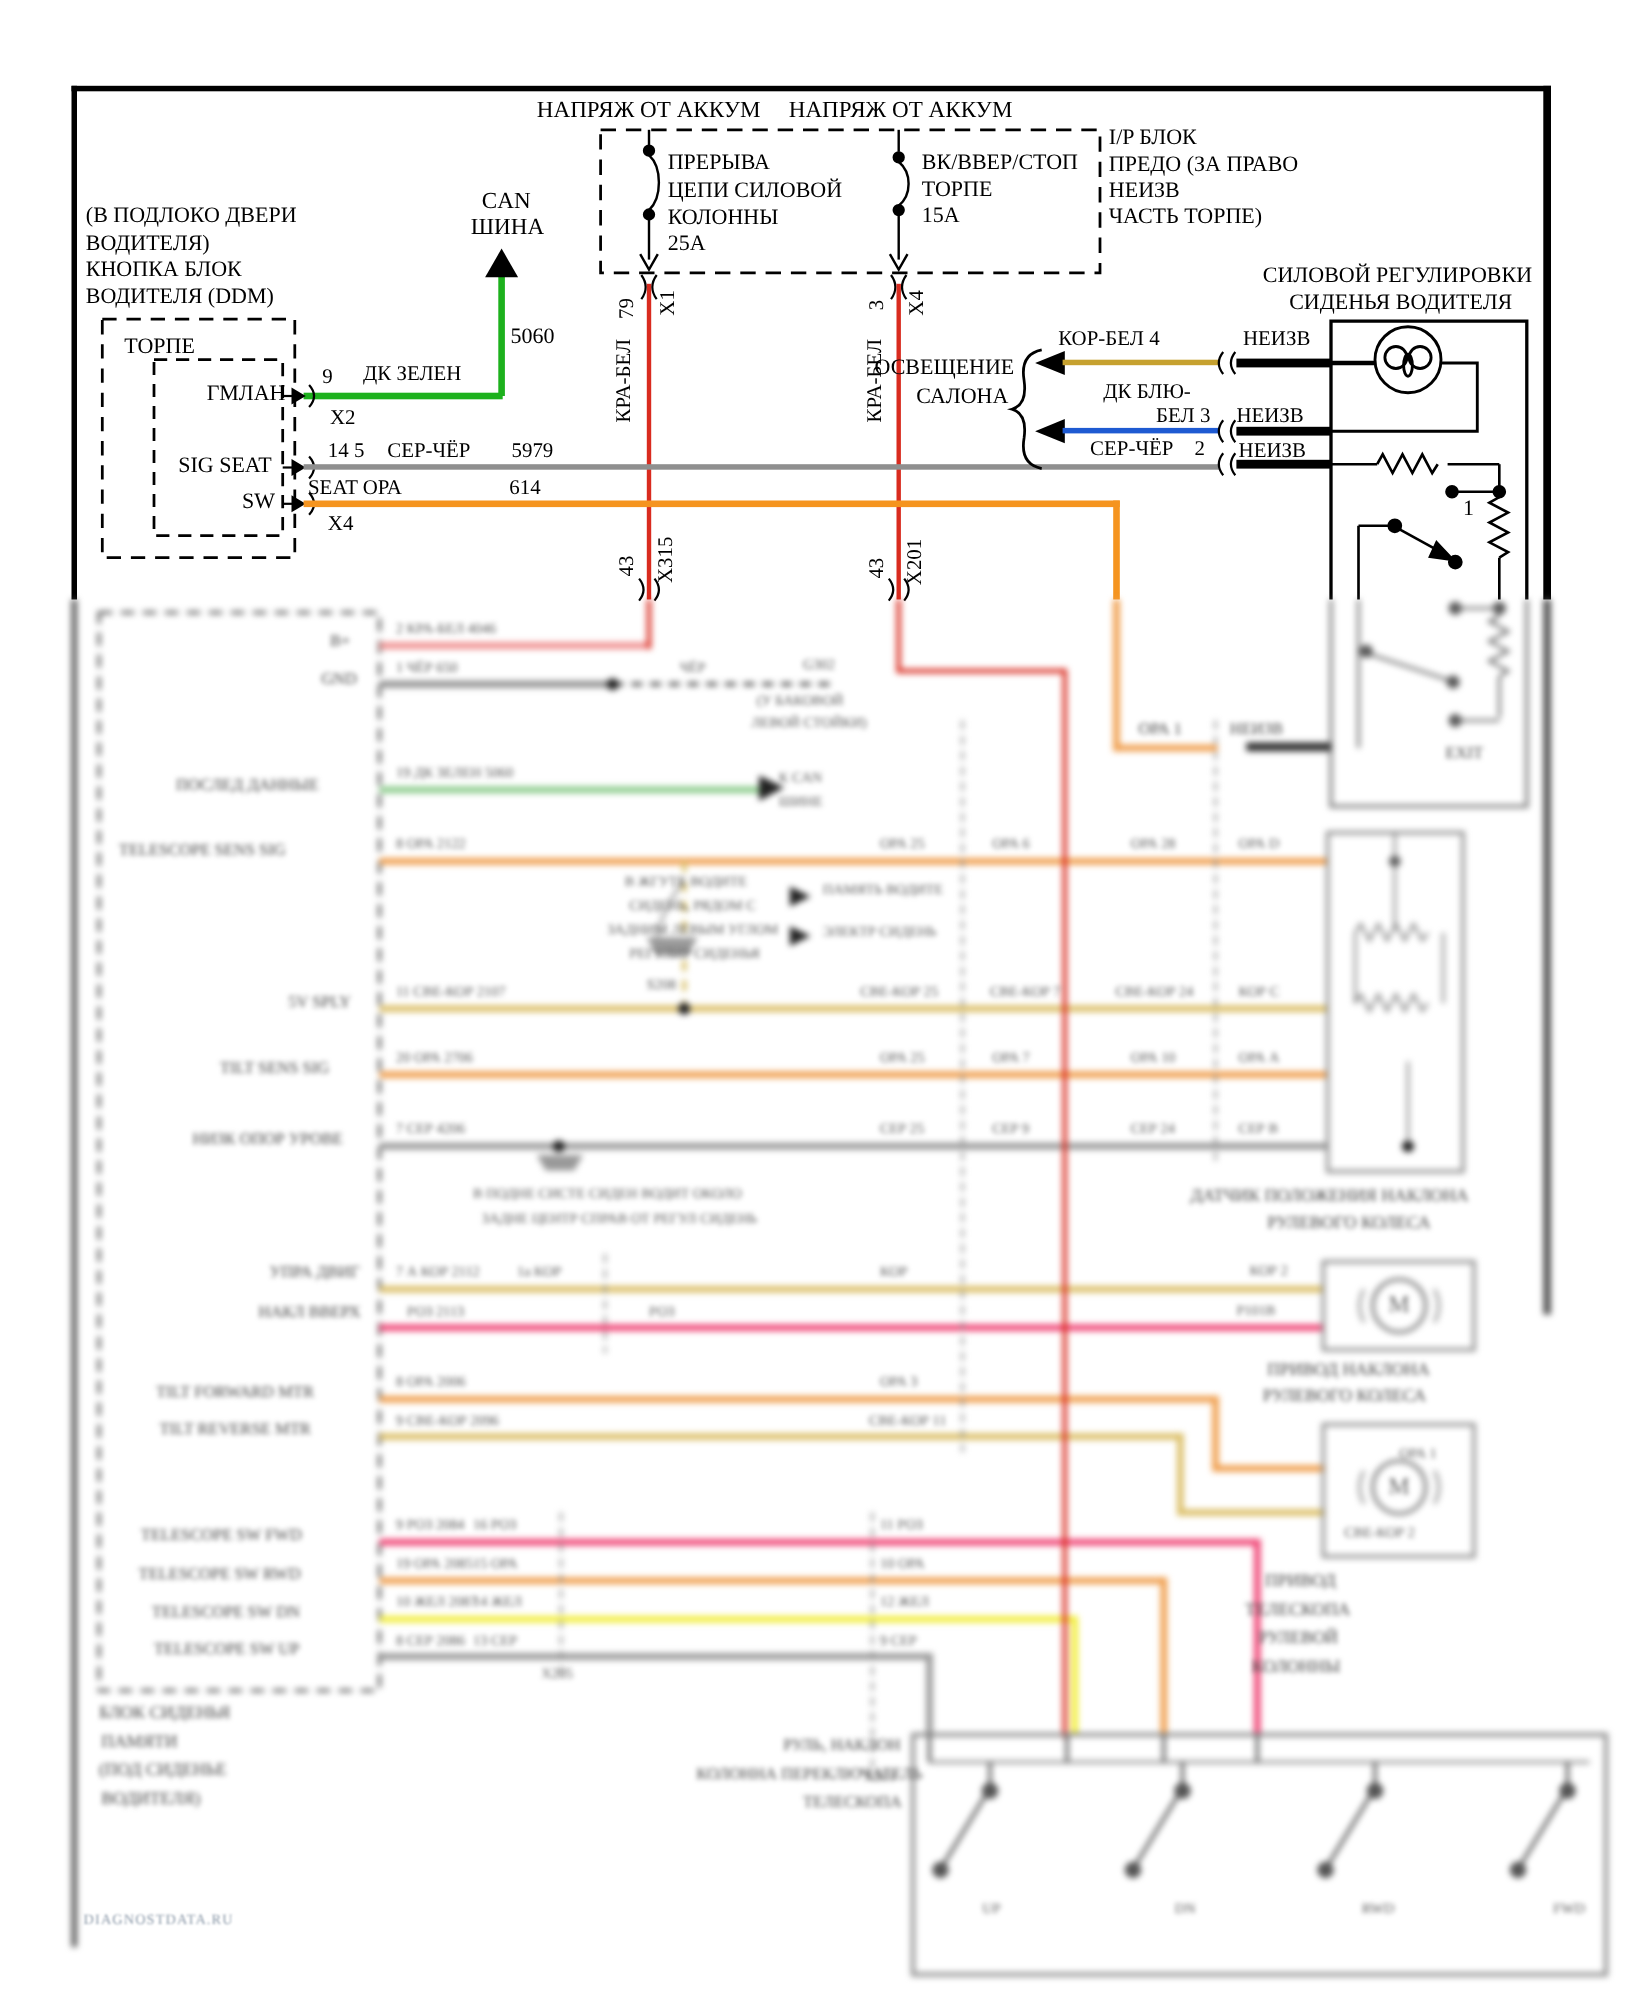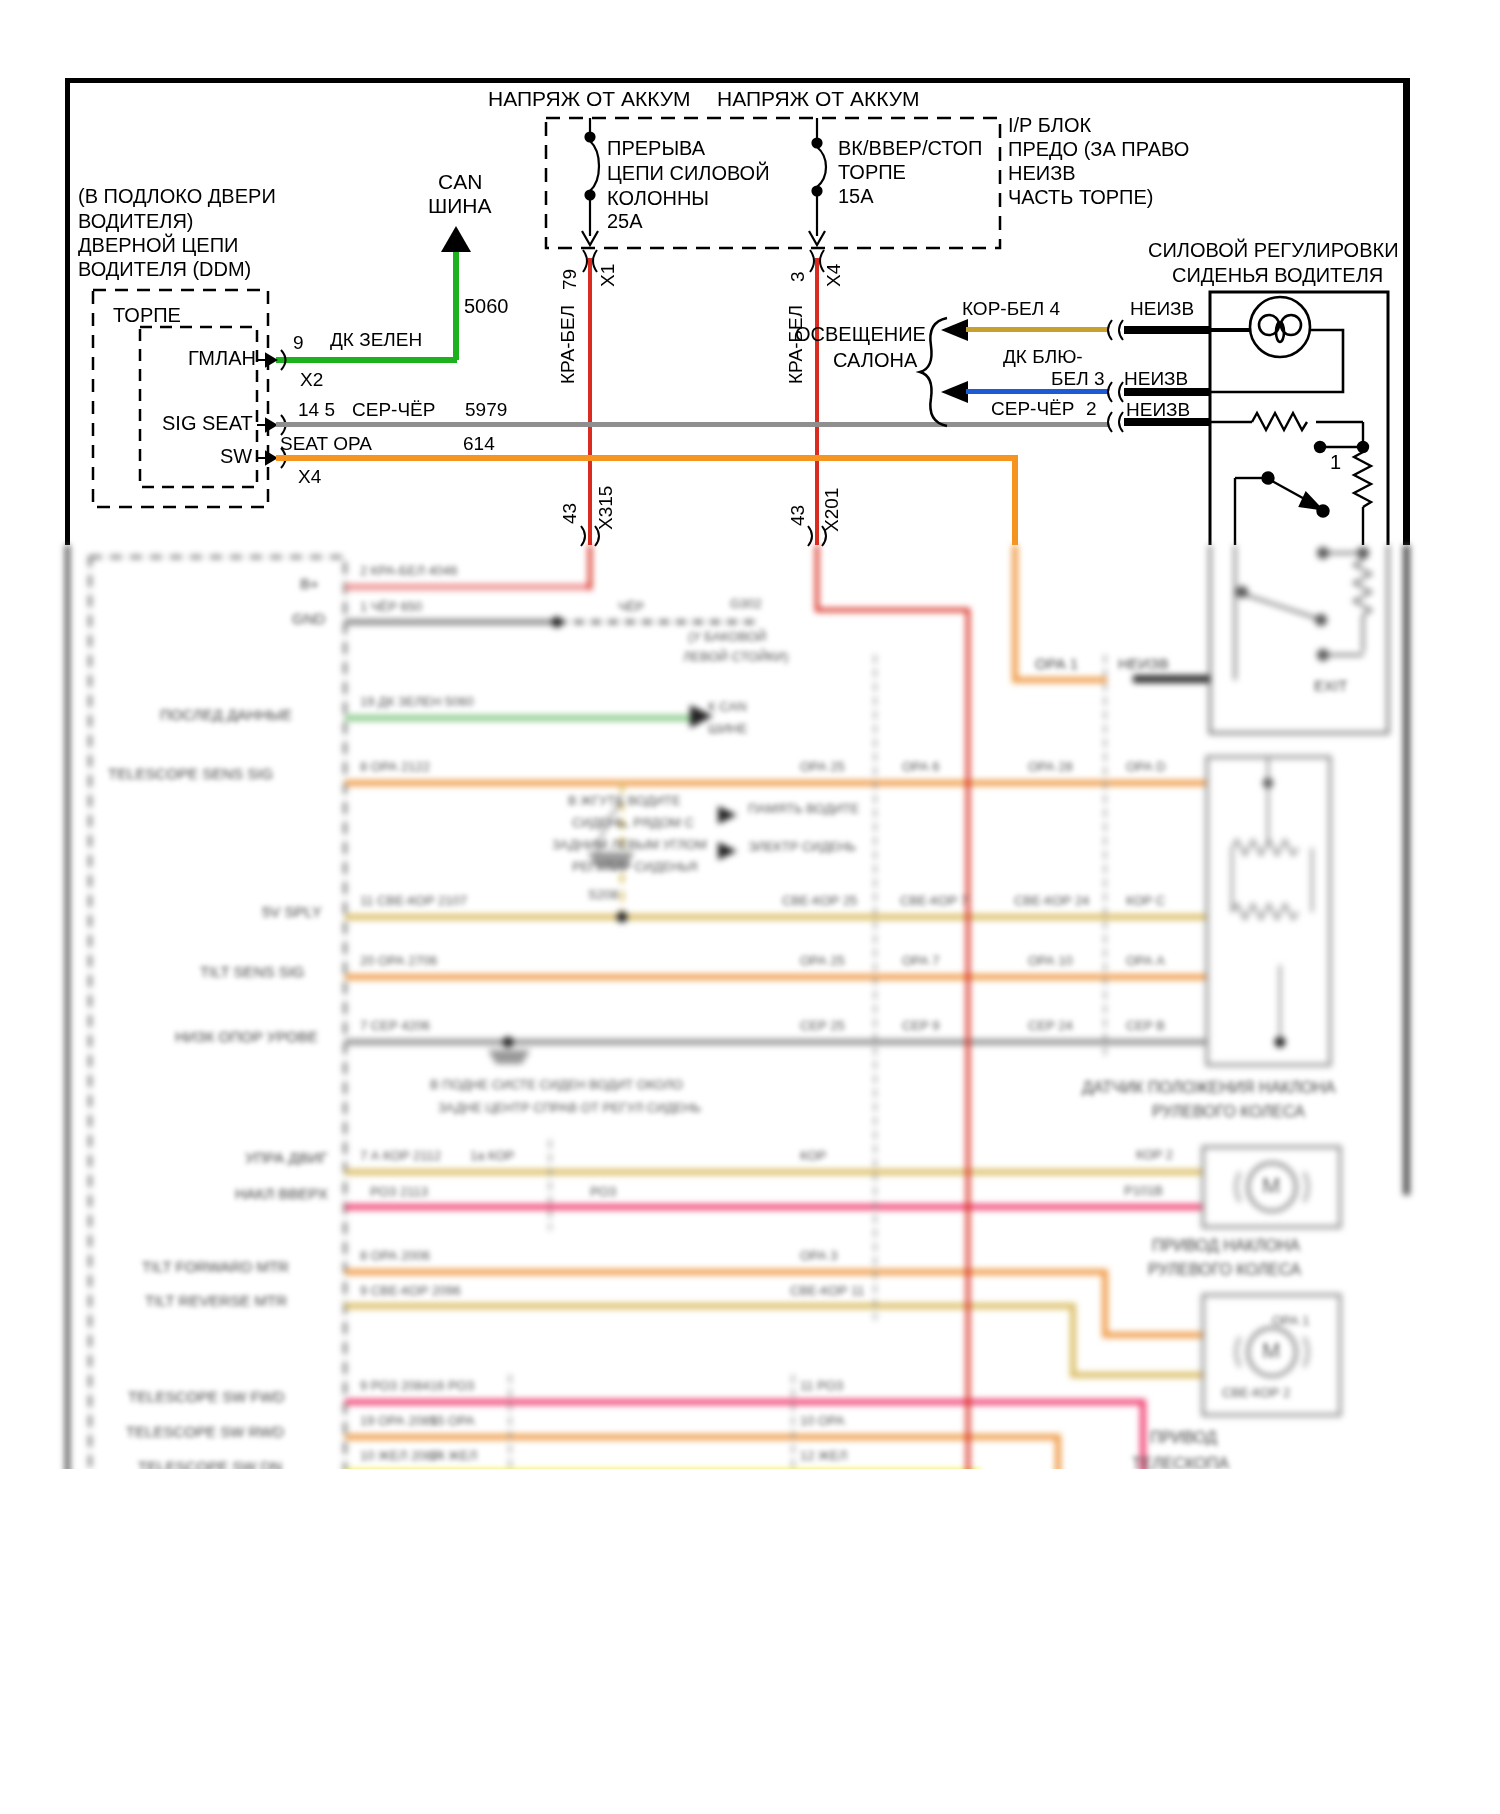--- a/index.html
+++ b/index.html
@@ -1,17 +1,17 @@
 <!DOCTYPE html>
 <html><head>
 <meta charset="utf-8">
 <style>
   html,body{margin:0;padding:0;background:#fff;}
-  #stage{position:relative;width:1500px;height:1469px;background:#ffffff;overflow:hidden;
-         font-family:Liberation Sans, sans-serif;color:#000;}
+  #stage{position:relative;width:1500px;height:1814px;background:#ffffff;overflow:hidden;
+         font-family:Liberation Serif, serif;color:#000;}
   #art{position:absolute;left:0;top:0;}
   .t{position:absolute;white-space:nowrap;font-size:20px;line-height:1.05;color:#000;}
   .f21{font-size:21px;}
   .f19{font-size:19px;}
   .rot{transform:rotate(-90deg);transform-origin:0 0;}
   .labels{position:absolute;left:0;top:0;width:1500px;height:1814px;}
   .bz{filter:blur(2.6px);color:#3a3a3a;}
   .bl{font-size:15px;color:#444;}
   .xs{font-size:13px;color:#555;}
   .bb{font-size:16px;color:#444;}
@@ -297,21 +297,21 @@
   <div class="t" style="left:1008px;top:139px">ПРЕДО (ЗА ПРАВО</div>
   <div class="t" style="left:1008px;top:163px">НЕИЗВ</div>
   <div class="t" style="left:1008px;top:187px">ЧАСТЬ ТОРПЕ)</div>
 
   <div class="t f21" style="left:438px;top:171px">CAN</div>
   <div class="t f21" style="left:428px;top:195px">ШИНА</div>
   <div class="t" style="left:464px;top:296px">5060</div>
 
   <div class="t" style="left:78px;top:186px">(В ПОДЛОКО ДВЕРИ</div>
   <div class="t" style="left:78px;top:211px">ВОДИТЕЛЯ)</div>
-  <div class="t" style="left:78px;top:235px">ДВЕРНОЙ ЦЕПИ</div>
+  <div class="t" style="left:78px;top:235px">КНОПКА БЛОК</div>
   <div class="t" style="left:78px;top:259px">ВОДИТЕЛЯ (DDM)</div>
   <div class="t" style="left:113px;top:305px">ТОРПЕ</div>
 
   <div class="t" style="left:188px;top:348px">ГМЛАН</div>
   <div class="t" style="left:162px;top:413px">SIG SEAT</div>
   <div class="t" style="left:220px;top:446px">SW</div>
 
   <div class="t f19" style="left:293px;top:333px">9</div>
   <div class="t f19" style="left:330px;top:330px">ДК ЗЕЛЕН</div>
   <div class="t f19" style="left:300px;top:370px">X2</div>

